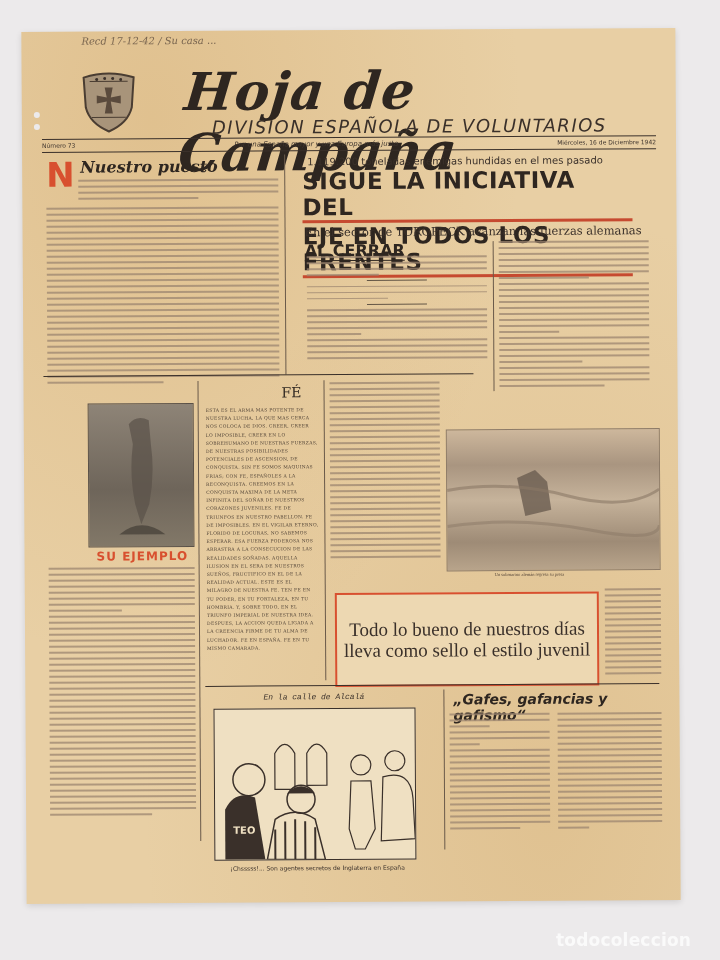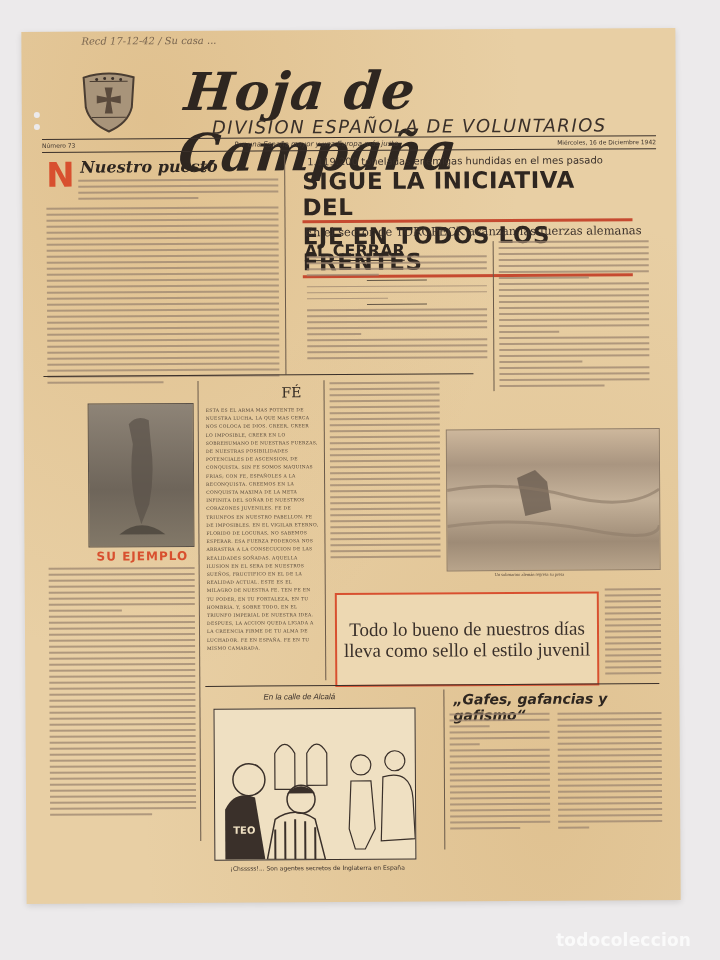--- a/index.html
+++ b/index.html
@@ -24,21 +24,21 @@
   .subhead { left:282px; top:195px; font-family:"DejaVu Serif", serif; font-size:11.5px; color:#3a302a; }
   .alcerrar { left:282px; top:211px; font-family:"DejaVu Sans", sans-serif; font-weight:bold; font-size:16px; color:#2e2620; border-bottom:1px solid #2e2620; }
   .photo1 { left:64px; top:372px; width:104px; height:142px; background:linear-gradient(180deg,#8e8477,#6e655a 60%,#827868); border:1px solid #5a5148; }
   .photo-caption-red { left:72px; top:518px; font-family:"DejaVu Sans", sans-serif; font-weight:bold; font-size:12px; color:#d8502f; letter-spacing:1px; }
   .fe-title { left:258px; top:354px; font-family:"DejaVu Serif", serif; font-size:14px; color:#2e2620; }
   .fe-text { left:182px; top:376px; width:112px; font-family:"DejaVu Serif", serif; font-size:4.5px; line-height:8.2px; color:#4a3d32; text-transform:uppercase; letter-spacing:0.3px; }
   .photo2 { left:422px; top:400px; width:212px; height:140px; background:linear-gradient(180deg,#cdb79c 0%,#a99580 25%,#c6b39b 50%,#9e8b76 80%,#b8a48b); border:1px solid #8d7b68; }
   .photo2-cap { left:470px; top:543px; font-size:4.5px; color:#5a4a3c; }
   .callout { left:310px; top:563px; width:260px; height:90px; border:2px solid #d8502f; background:#edd8b2; display:flex; align-items:center; justify-content:center; text-align:center; }
   .callout span { font-family:"Liberation Serif", serif; font-size:19px; line-height:21px; color:#3a302a; }
-  .cartoon-title { left:238px; top:662px; font-family:Liberation Sans, sans-serif; font-style:italic; font-size:8px; color:#3a302a; }
+  .cartoon-title { left:238px; top:662px; font-family:Liberation Mono, monospace; font-style:italic; font-size:8px; color:#3a302a; }
   .cartoon { left:188px; top:678px; width:200px; height:150px; background:#efe0c2; border:1px solid #3a302a; }
   .cartoon-cap { left:204px; top:834px; font-family:"DejaVu Sans", sans-serif; font-size:6px; color:#3a302a; }
   .gafes-title { left:428px; top:662px; font-family:"DejaVu Sans", sans-serif; font-style:italic; font-weight:bold; font-size:14px; color:#2e2620; }
   .watermark { position:absolute; left:556px; top:930px; font-family:"DejaVu Sans", sans-serif; font-weight:bold; font-size:17px; color:#fafafa; letter-spacing:0.2px; }
   .textblock { position:absolute; }
   .lines div { height:1.5px; background:#9c8670; margin-bottom:4.5px; opacity:0.75; }
   .vline { position:absolute; width:0; border-left:1px solid #6a5a4a; }
 </style>
 </head>
 <body>

